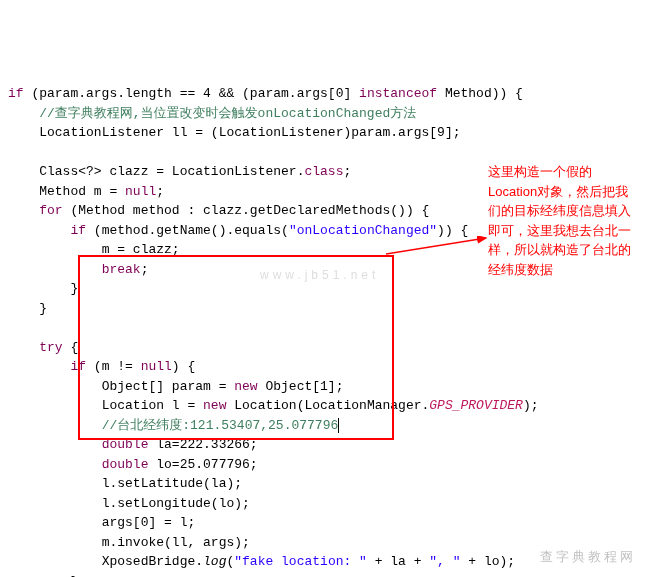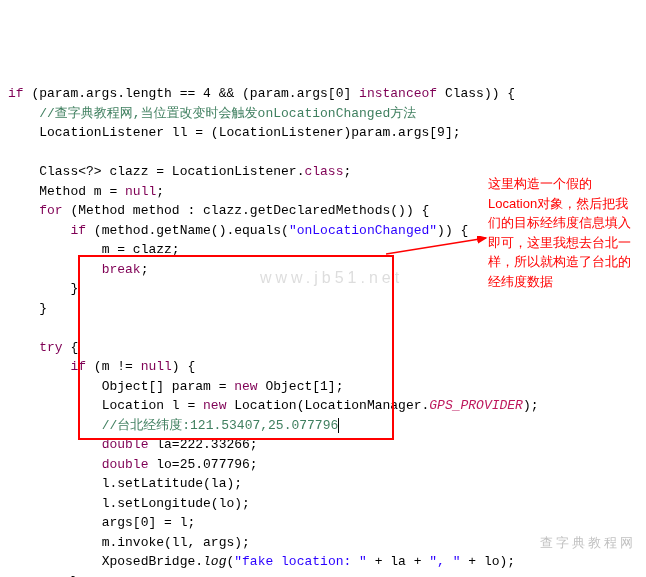--- a/index.html
+++ b/index.html
@@ -30,21 +30,21 @@
     height: 185px;
     pointer-events: none;
   }
   .annotation {
     position: absolute;
     color: #ff0000;
     font-family: SimSun, "Microsoft YaHei", sans-serif;
     font-size: 13px;
     line-height: 1.5;
     left: 488px;
-    top: 174px;
+    top: 162px;
     white-space: normal;
     width: 150px;
   }
   .arrow {
     position: absolute;
     left: 386px;
     top: 236px;
     width: 110px;
     height: 20px;
     pointer-events: none;
@@ -52,41 +52,41 @@
   .cursor-line {
     border-left: 1px solid #000;
     padding-left: 0;
   }
   .watermark1 {
     position: absolute;
     left: 260px;
     top: 266px;
     color: rgba(120,120,120,0.25);
     font-family: Arial, sans-serif;
-    font-size: 16px;
+    font-size: 12px;
     letter-spacing: 4px;
     pointer-events: none;
   }
   .watermark2 {
     position: absolute;
     right: 10px;
-    bottom: 25px;
+    bottom: 10px;
     color: rgba(100,100,100,0.4);
-    font-family: Liberation Serif, serif;
+    font-family: Liberation Mono, monospace;
     font-size: 13px;
     letter-spacing: 3px;
     pointer-events: none;
   }
 </style>
 </head>
 <body>
 
 
 
-<div><span class="kw">if</span><span> (param.args.length == 4 &amp;&amp; (param.args[0] </span><span class="kw">instanceof</span><span> Class)) {</span>
+<div><span class="kw">if</span><span> (param.args.length == 4 &amp;&amp; (param.args[0] </span><span class="kw">instanceof</span><span> Method)) {</span>
     <span class="com">//查字典教程网,当位置改变时会触发onLocationChanged方法</span>
     <span>LocationListener ll = (LocationListener)param.args[9];</span>
 
     <span>Class&lt;?&gt; clazz = LocationListener.</span><span class="kw">class</span><span>;</span>
     <span>Method m = </span><span class="kw">null</span><span>;</span>
     <span class="kw">for</span><span> (Method method : clazz.getDeclaredMethods()) {</span>
         <span class="kw">if</span><span> (method.getName().equals(</span><span class="str">"onLocationChanged"</span><span>)) {</span>
             <span>m = clazz;</span>
             <span class="kw">break</span><span>;</span>
         <span>}</span>

